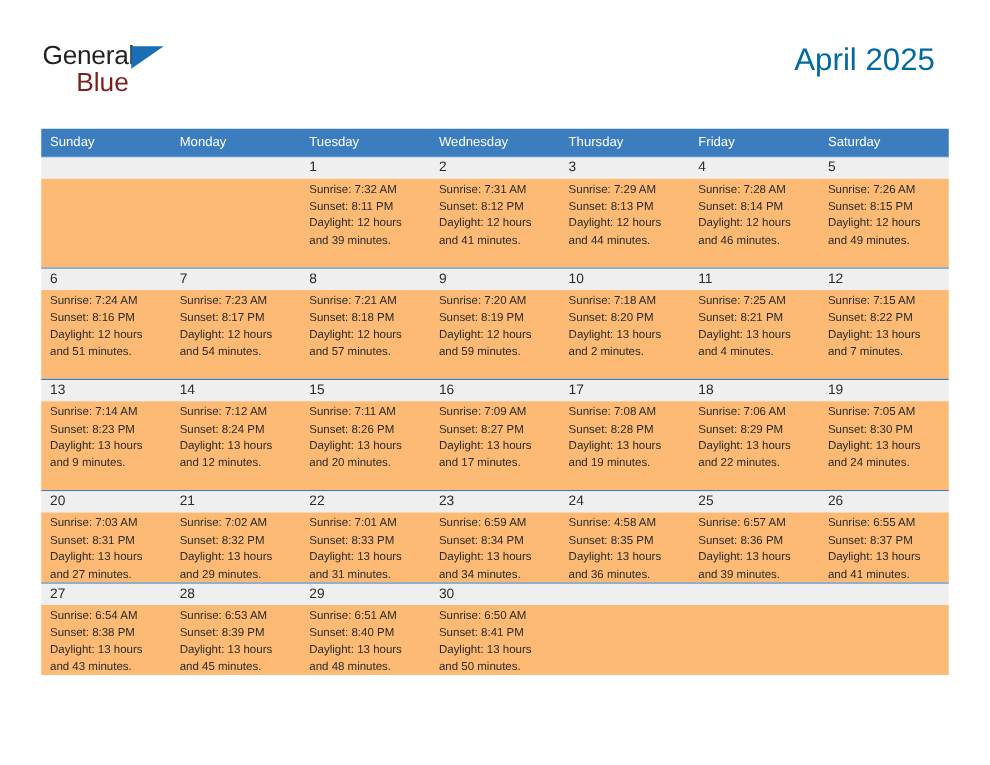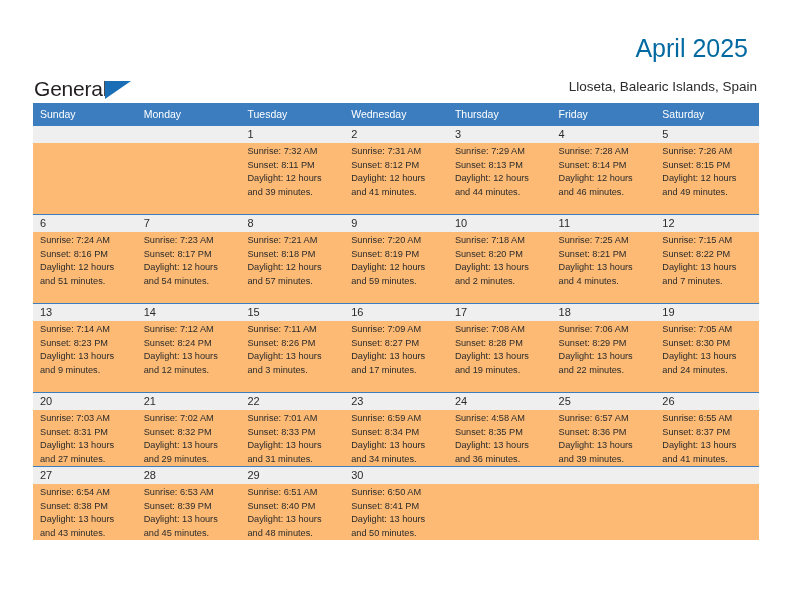--- a/index.html
+++ b/index.html
@@ -27,21 +27,20 @@
     top: 0;
     width: 792px;
     height: 103px;
   }
   .logo {
     position: absolute;
     left: 34px;
     top: 33px;
     width: 120px;
     height: 48px;
-    margin-top: 44px;
   }
   .logo-general {
     position: absolute;
     left: 0;
     top: 0;
     font-size: 21px;
     color: #231f20;
     letter-spacing: -0.2px;
     line-height: 24px;
   }
@@ -155,21 +154,20 @@
 
   <div class="top">
 
     <div class="logo">
       <span class="logo-general">General</span>
       <span class="logo-tri"></span>
       <span class="logo-blue">Blue</span>
     </div>
 
     <div class="title">April 2025</div>
-    <div class="subtitle">Lloseta, Balearic Islands, Spain</div>
   </div>
 
   <div class="calendar">
 
     <div class="dow-row">
       <div class="dow">Sunday</div>
       <div class="dow">Monday</div>
       <div class="dow">Tuesday</div>
       <div class="dow">Wednesday</div>
       <div class="dow">Thursday</div>
@@ -309,21 +307,21 @@
         <div class="info-cell">
           <span class="ln">Sunrise: 7:12 AM</span>
           <span class="ln">Sunset: 8:24 PM</span>
           <span class="ln">Daylight: 13 hours</span>
           <span class="ln">and 12 minutes.</span>
         </div>
         <div class="info-cell">
           <span class="ln">Sunrise: 7:11 AM</span>
           <span class="ln">Sunset: 8:26 PM</span>
           <span class="ln">Daylight: 13 hours</span>
-          <span class="ln">and 3 minutes.</span>
+          <span class="ln">and 20 minutes.</span>
         </div>
         <div class="info-cell">
           <span class="ln">Sunrise: 7:09 AM</span>
           <span class="ln">Sunset: 8:27 PM</span>
           <span class="ln">Daylight: 13 hours</span>
           <span class="ln">and 17 minutes.</span>
         </div>
         <div class="info-cell">
           <span class="ln">Sunrise: 7:08 AM</span>
           <span class="ln">Sunset: 8:28 PM</span>

